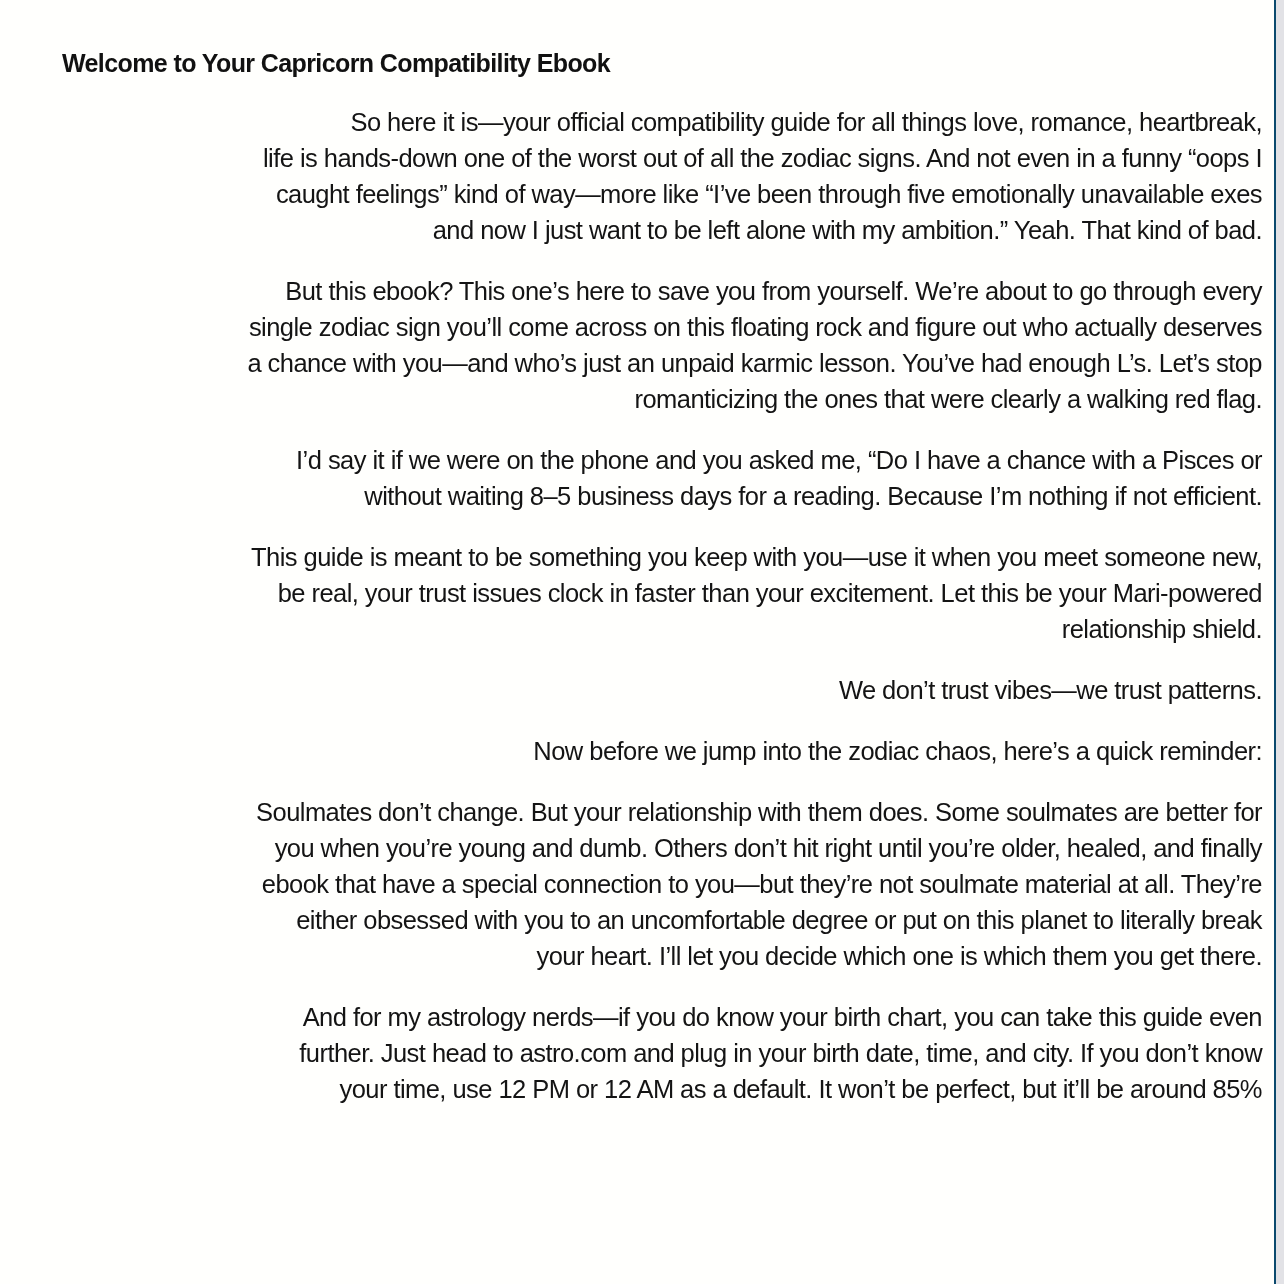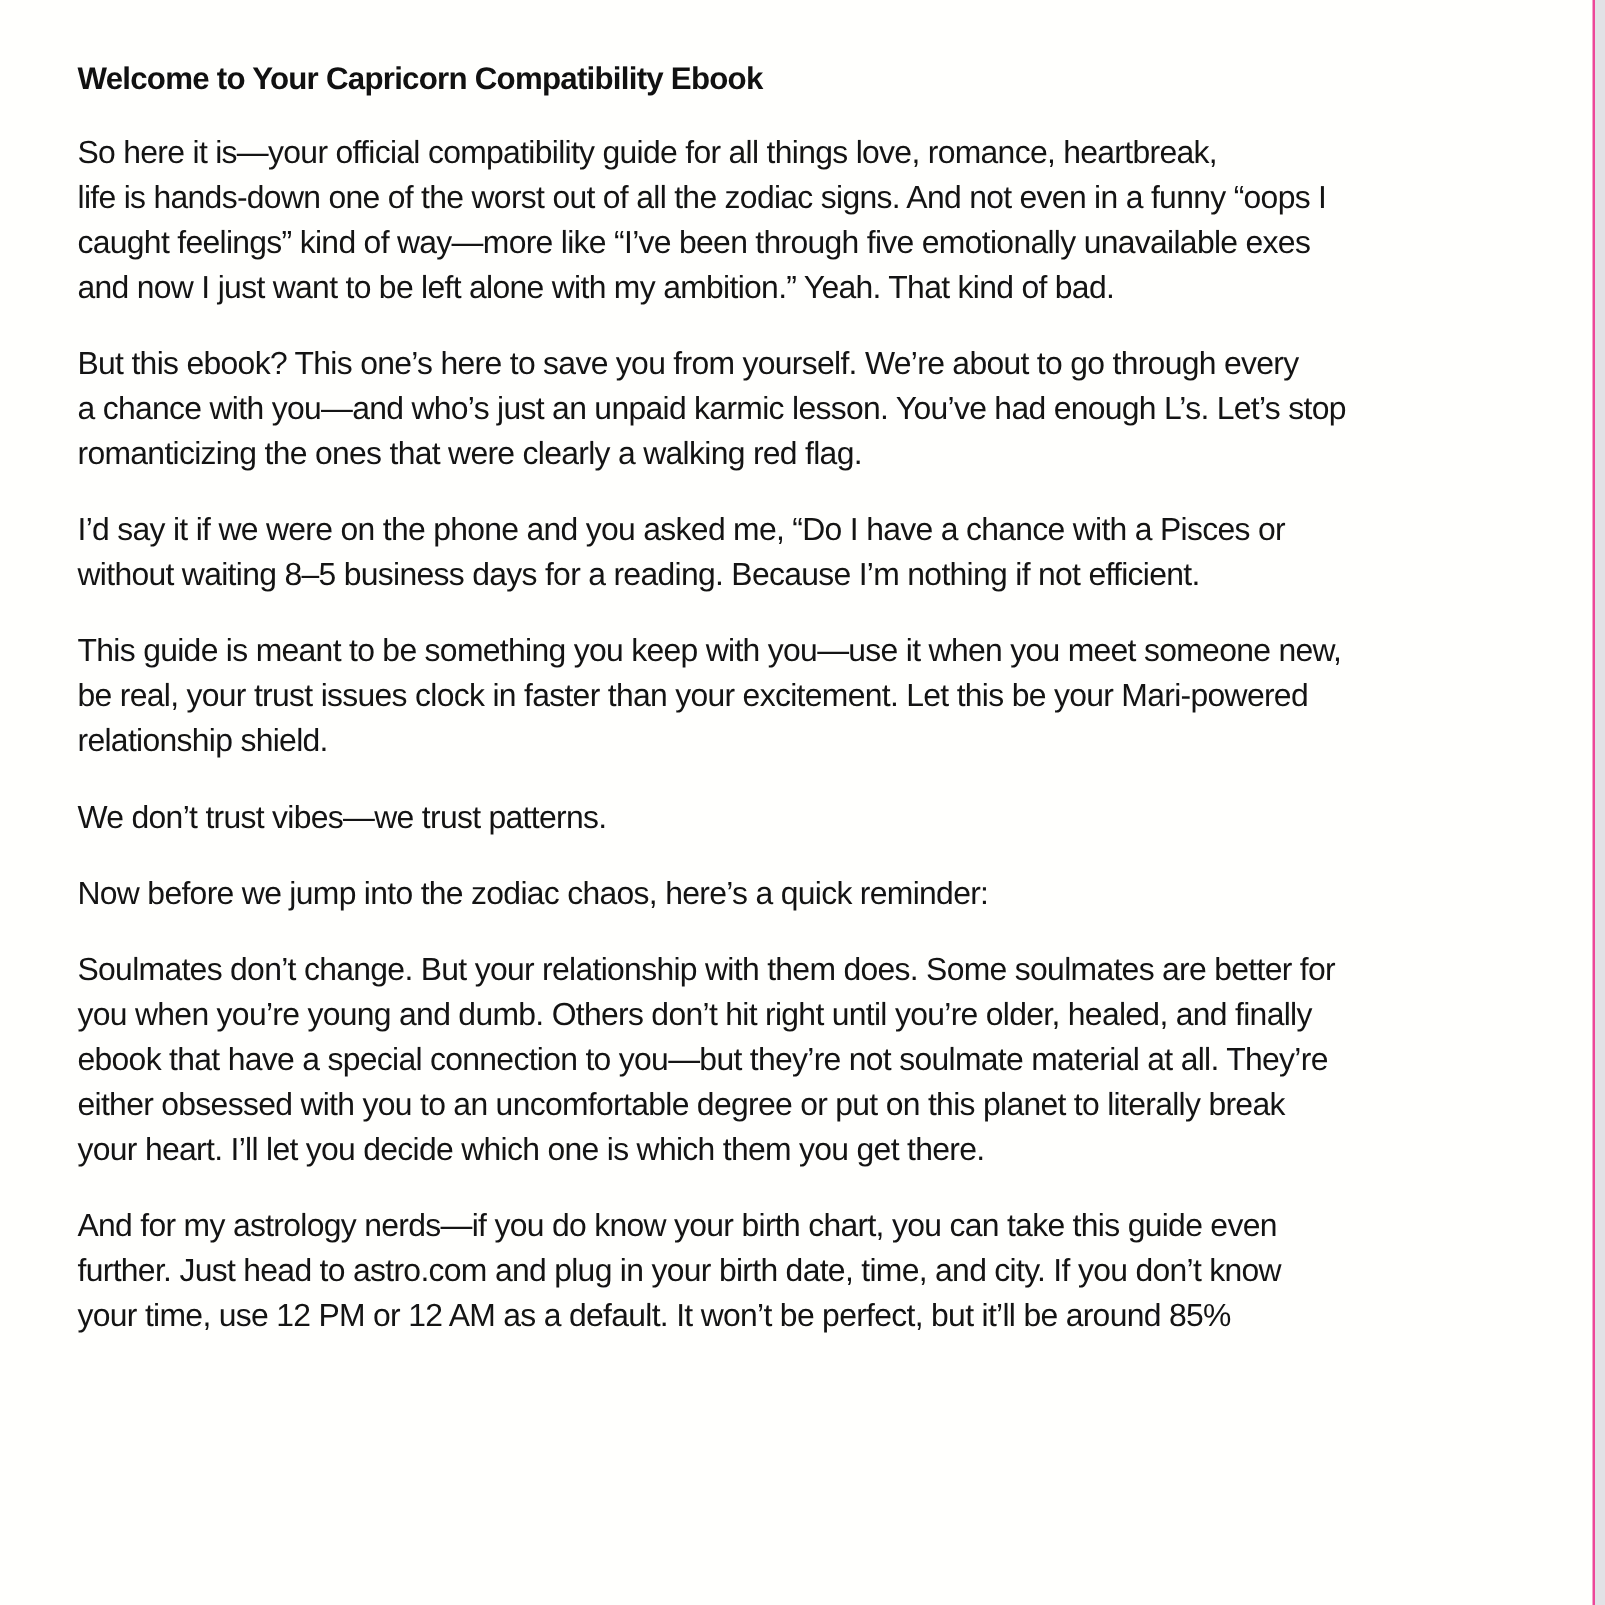--- a/index.html
+++ b/index.html
@@ -6,21 +6,21 @@
   body {
     width: 1284px; height: 1284px; overflow: hidden;
     background: #e4e4e8;
     position: relative;
     font-family: "Liberation Sans", sans-serif;
   }
   .page {
     position: absolute; left: 0; top: 0;
     width: 1274px; height: 1284px;
     background: #fffffd;
-    border-right: 2px solid #ec4899;
+    border-right: 2px solid #0c4a6e;
     overflow: hidden;
   }
   .content {
     position: absolute; left: 62px; top: 46px;
     width: 1200px;
     color: #111;
   }
   .title {
     font-weight: bold;
     font-size: 25px;
@@ -29,37 +29,38 @@
     letter-spacing: -0.6px;
     white-space: nowrap;
   }
   .para {
     margin: 0 0 25px 0;
     font-size: 25.5px;
     line-height: 36px;
     letter-spacing: -0.55px;
     color: #141414;
   }
-  .line { display: block; white-space: nowrap; }
+  .line { display: block; white-space: nowrap; text-align: right; }
 </style>
 </head>
 <body>
 
 <div class="page">
   <div class="content">
     <div class="title">Welcome to Your Capricorn Compatibility Ebook</div>
     <div id="paras">
         <p class="para">
           <span class="line">So here it is—your official compatibility guide for all things love, romance, heartbreak,</span>
           <span class="line">life is hands-down one of the worst out of all the zodiac signs. And not even in a funny “oops I</span>
           <span class="line">caught feelings” kind of way—more like “I’ve been through five emotionally unavailable exes</span>
           <span class="line">and now I just want to be left alone with my ambition.” Yeah. That kind of bad.</span>
         </p>
         <p class="para">
           <span class="line">But this ebook? This one’s here to save you from yourself. We’re about to go through every</span>
+          <span class="line">single zodiac sign you’ll come across on this floating rock and figure out who actually deserves</span>
           <span class="line">a chance with you—and who’s just an unpaid karmic lesson. You’ve had enough L’s. Let’s stop</span>
           <span class="line">romanticizing the ones that were clearly a walking red flag.</span>
         </p>
         <p class="para">
           <span class="line">I’d say it if we were on the phone and you asked me, “Do I have a chance with a Pisces or</span>
           <span class="line">without waiting 8–5 business days for a reading. Because I’m nothing if not efficient.</span>
         </p>
         <p class="para">
           <span class="line">This guide is meant to be something you keep with you—use it when you meet someone new,</span>
           <span class="line">be real, your trust issues clock in faster than your excitement. Let this be your Mari-powered</span>

